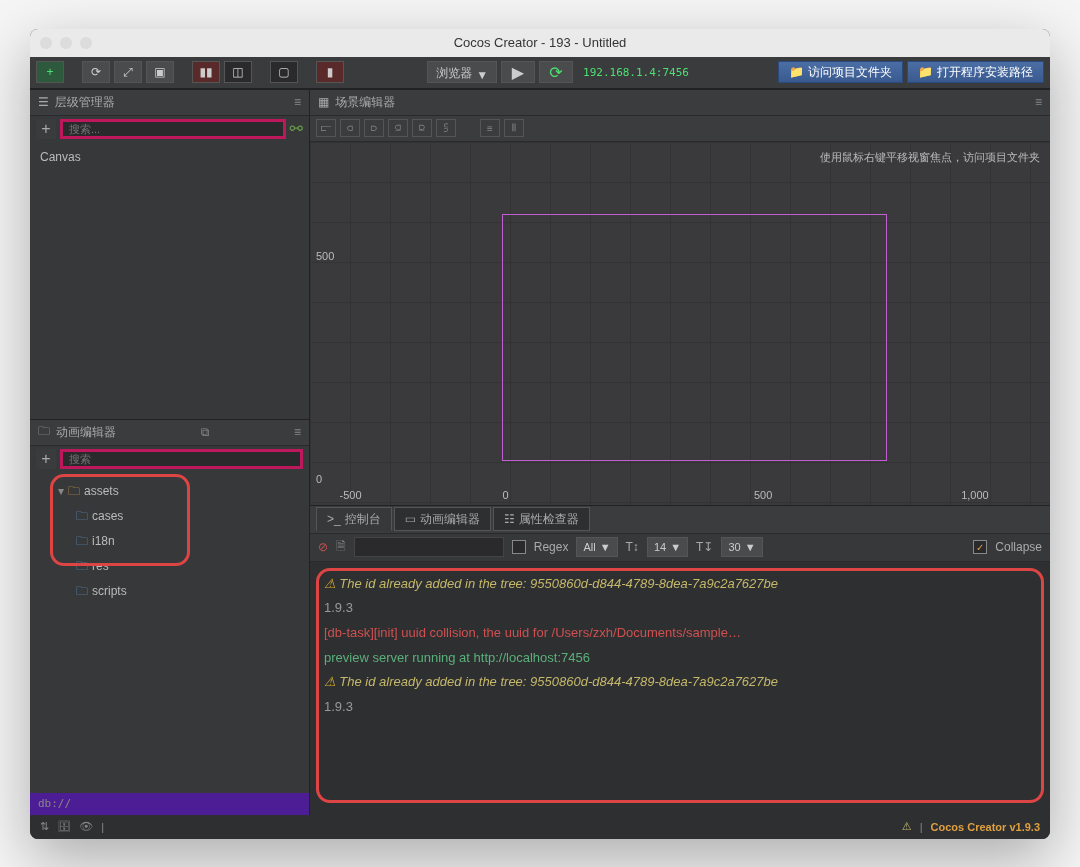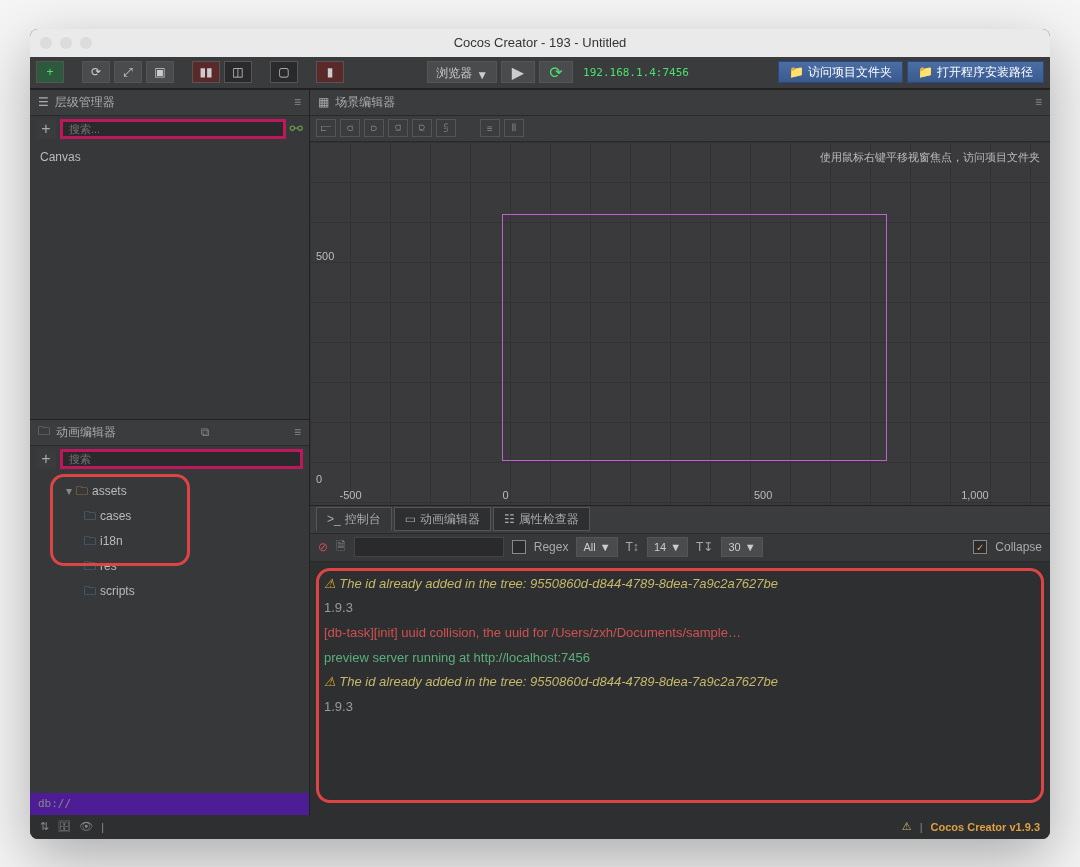--- a/index.html
+++ b/index.html
@@ -32,21 +32,21 @@
 .linkic { color:#6a9e4a; }
 .treebody { flex:1; padding:6px 0; color:#bbb; font-size:12px; overflow:auto; }
 .treenode { padding:2px 10px; cursor:pointer; }
 .treenode.indent1 { padding-left:28px; }
 .treenode.indent2 { padding-left:46px; }
 .caret { display:inline-block; width:10px; color:#888; }
 .foldicon { color:#5a9bd5; display:inline-block; width:16px; }
 .fileicon { color:#e0a040; display:inline-block; width:16px; }
 .hierarchypanel { flex:0 0 330px; }
 .assetspanel { flex:1; min-height:0; display:flex; flex-direction:column; }
-.assettree { position:relative; padding:8px 8px; flex:1; }
+.assettree { position:relative; padding:8px 0; flex:1; }
 .highlight { position:absolute; left:20px; top:2px; width:140px; height:92px; border:3px solid #d44; border-radius:14px; pointer-events:none; }
 .dbpath { height:22px; background:#4c1d95; color:#888; font-size:11px; padding:0 8px; display:flex; align-items:center; font-family:monospace; }
 .scene { flex:1; display:flex; flex-direction:column; min-height:0; }
 .scenetools { height:26px; background:#3b3c3e; border-bottom:1px solid #2a2a2c; display:flex; align-items:center; padding:0 6px; gap:4px; }
 .aligntool { width:20px; height:18px; display:flex; align-items:center; justify-content:center; color:#888; cursor:pointer; border:1px solid #555; font-size:10px; }
 .canvas { flex:1; background:#3a3a3c; position:relative; overflow:hidden; }
 .canvas .gridbg { position:absolute; inset:0; background-image:linear-gradient(#333 1px,transparent 1px),linear-gradient(90deg,#333 1px,transparent 1px); background-size:40px 40px; }
 .canvas .violetrect { position:absolute; left:26%; top:20%; width:52%; height:68%; border:1px solid #c060d0; }
 .canvas .hint { position:absolute; top:8px; right:10px; color:#bbb; font-size:11px; }
 .canvas .axis { position:absolute; color:#bbb; font-size:11px; }

